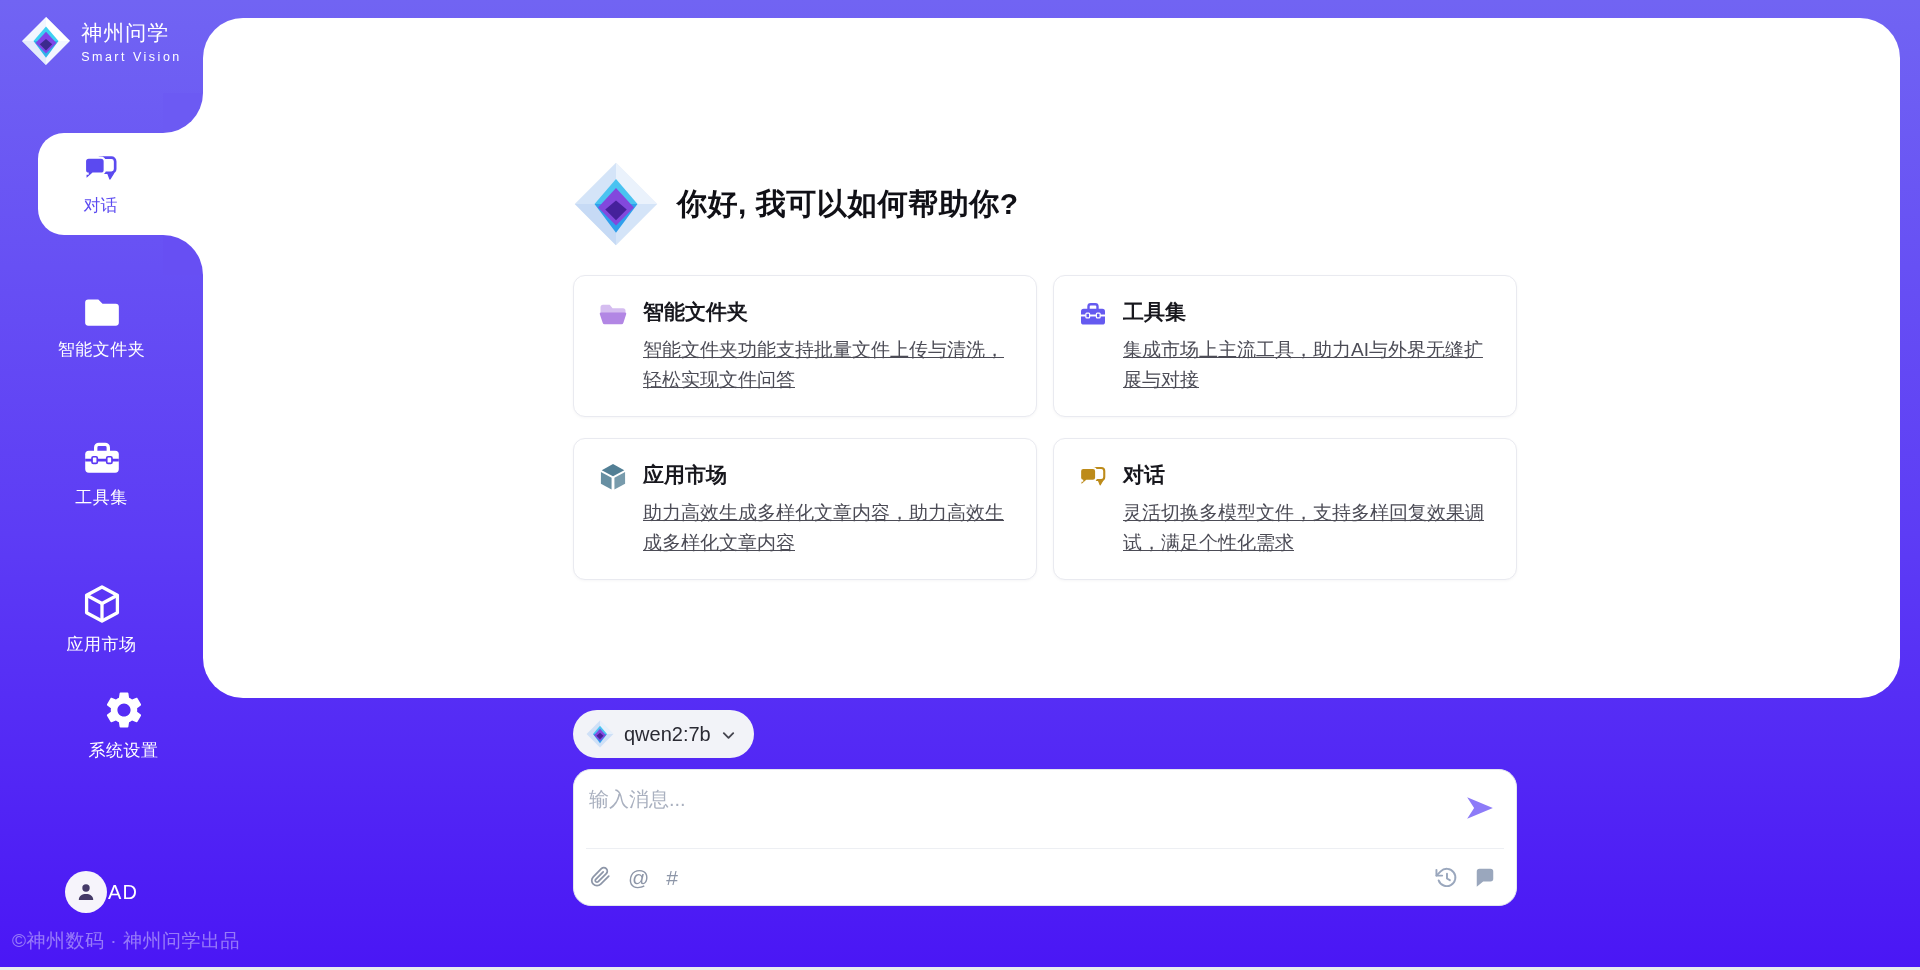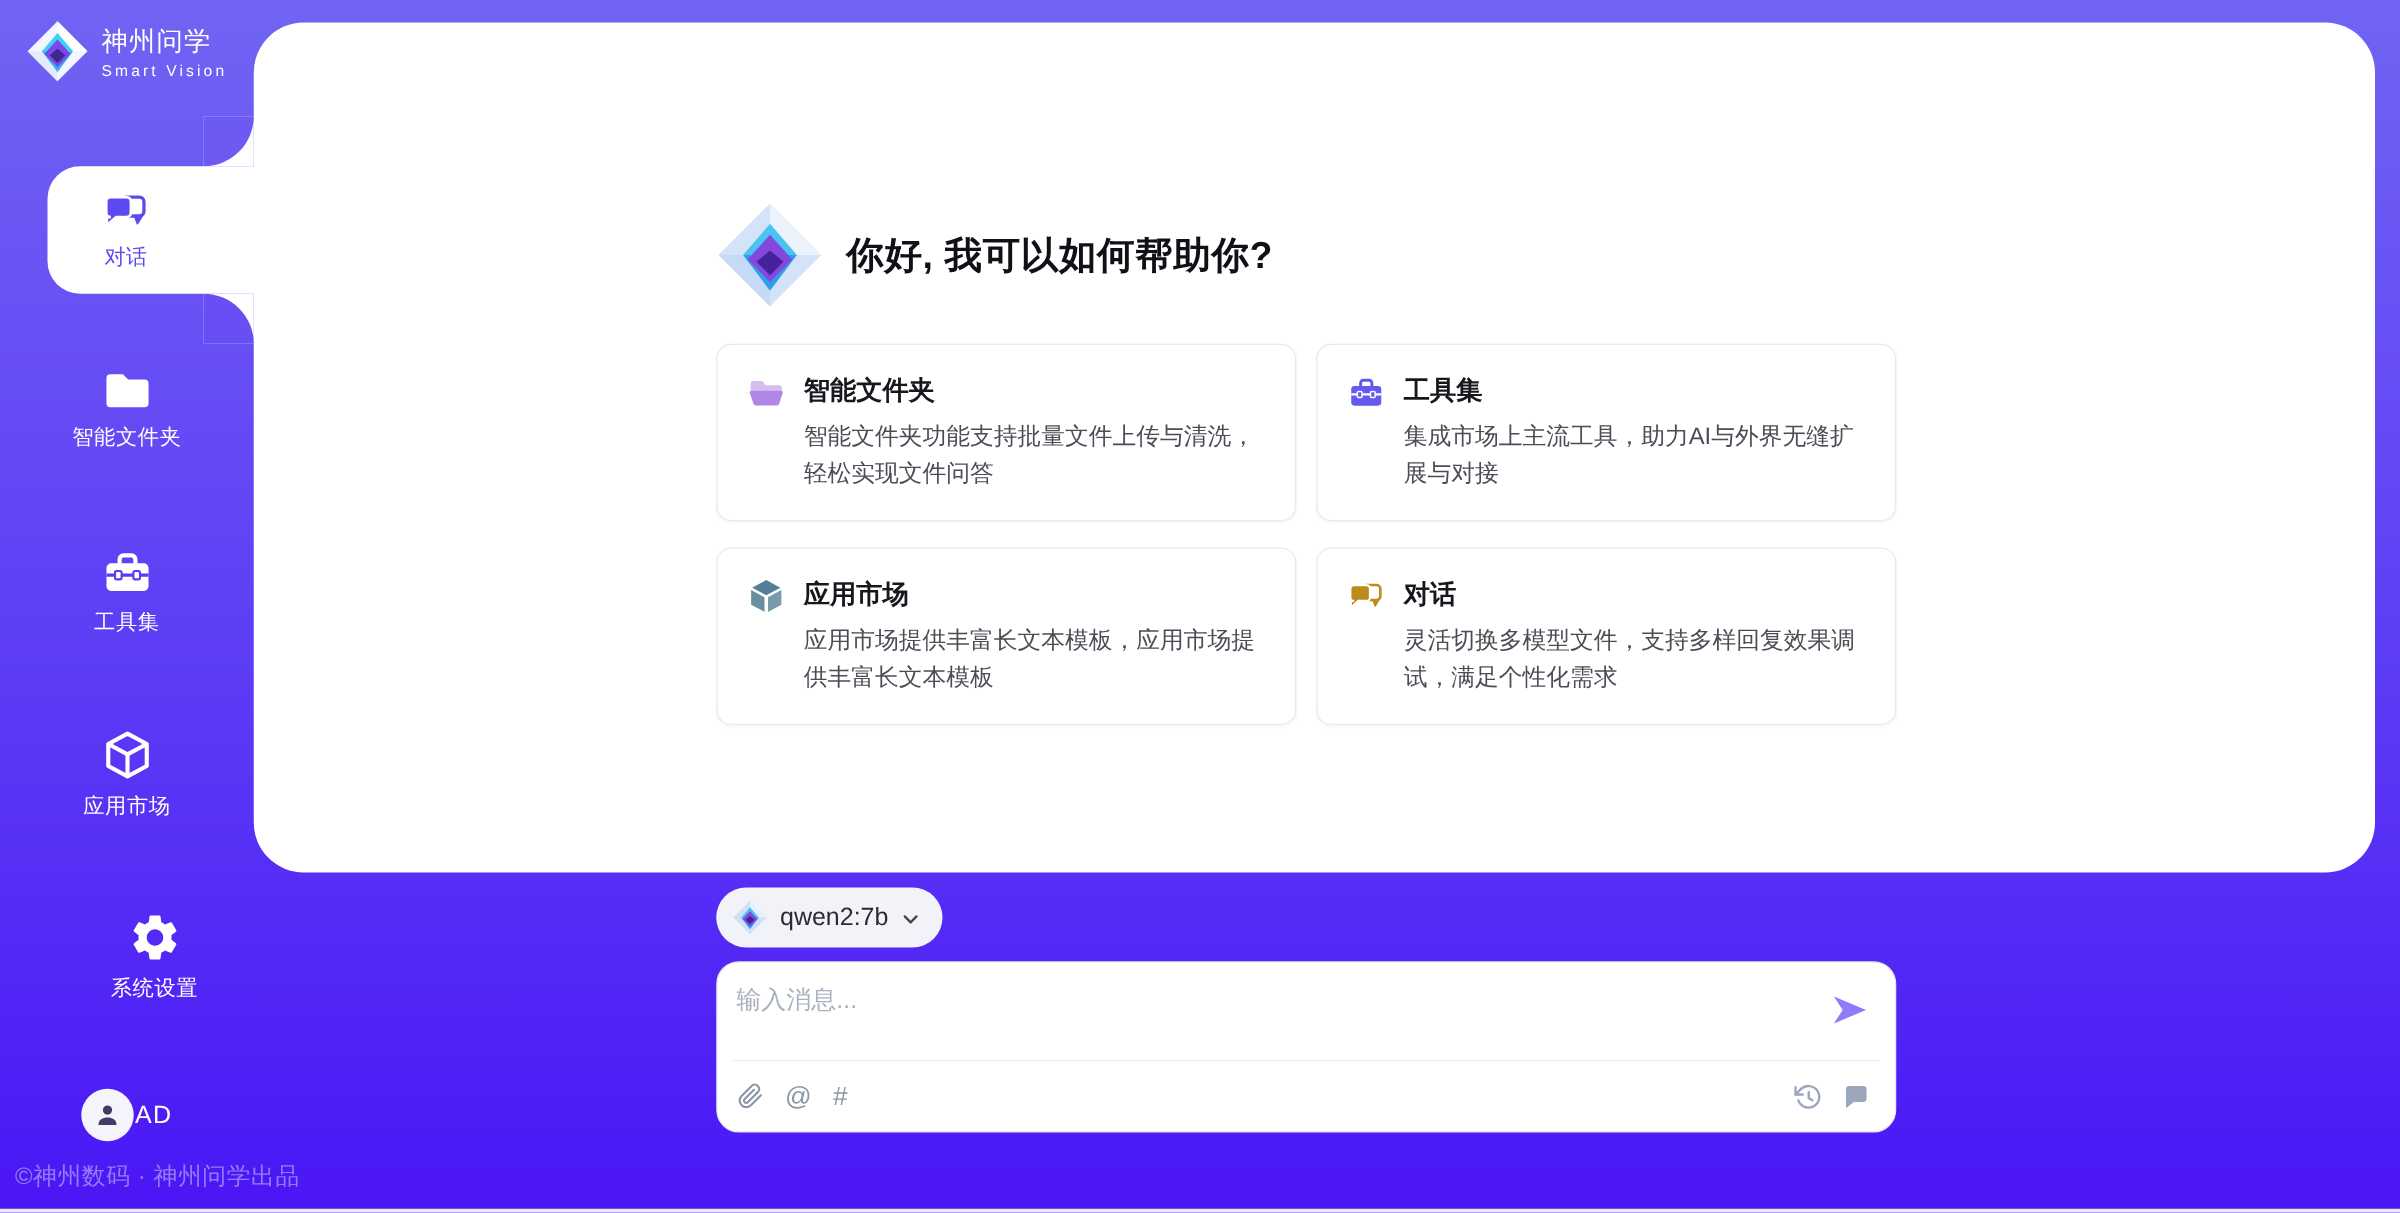--- a/index.html
+++ b/index.html
@@ -26,21 +26,21 @@
   .tab-label { font-size:17px; }
   .inv { position:absolute; left:163px; width:40px; height:40px; background:#fff; z-index:1; }
   .inv-top { top:93px; }  .inv-top::before { content:""; position:absolute; inset:0; background:#6c5af3; border-bottom-right-radius:40px; }
   .inv-bot { top:235px; } .inv-bot::before { content:""; position:absolute; inset:0; background:#674ff3; border-top-right-radius:40px; }
 
   .nav-item { position:absolute; left:0; width:203px; display:flex; flex-direction:column; align-items:center; gap:7px; color:#fff; cursor:pointer; }
   .nav-label { font-size:17px; letter-spacing:.5px; }
   #nav-folder   { top:291px; }
   #nav-tools    { top:437px; }
   #nav-market   { top:582px; }
-  #nav-settings { top:728px;padding-left:44px; }
+  #nav-settings { top:688px;padding-left:44px; }
 
   .user-row { position:absolute; left:0; top:871px; width:203px; display:flex; align-items:center; justify-content:center; gap:1px; cursor:pointer; }
   .avatar { width:42px; height:42px; border-radius:50%; background:#f6f4fb; display:flex; align-items:center; justify-content:center; }
   .user-name { color:#fff; font-size:20px; letter-spacing:1px; }
   .side-footer { position:absolute; left:12px; top:928px; color:rgba(255,255,255,.42); font-size:19px; letter-spacing:.5px; }
 
   
   .content { position:absolute; left:370px; top:0; width:944px; height:100%; }
 
   .greeting { position:absolute; top:143px; left:0; display:flex; align-items:center; gap:18px; }
@@ -48,21 +48,21 @@
   .greeting-text { font-size:30px; font-weight:700; color:#101016; letter-spacing:.5px; }
 
   .cards { position:absolute; top:257px; left:0; width:944px; display:grid; grid-template-columns:464px 464px; gap:21px 16px; }
   .card { min-height:130px; background:#fff; border:1px solid #e9eaf0; border-radius:12px; padding:21px 24px; display:flex; gap:15px; cursor:pointer; box-shadow:0 1px 3px rgba(20,20,40,.04); }
   .card-icon { flex:0 0 auto; width:30px; height:30px; margin-top:2px; }
   .card:nth-child(1) .card-icon { color:var(--card1-icon,#b286e4); }
   .card:nth-child(2) .card-icon { color:var(--card2-icon,#655af0); }
   .card:nth-child(3) .card-icon { color:var(--card3-icon,#527f95); }
   .card:nth-child(4) .card-icon { color:var(--card4-icon,#bd8b1a); }
   .card-title { font-size:21px; font-weight:700; color:#17171d; margin:1px 0 9px; }
-  .card-desc  { font-size:19px; line-height:30px; color:#4c4c56; }
+  .card-desc  { font-size:19px; line-height:30px; color:#4c4c56;text-decoration:underline; }
 
   .model-pill { position:absolute; top:692px; left:0; height:48px; display:inline-flex; align-items:center; gap:10px; padding:0 18px 0 13px; background:#f2f3f8; border-radius:24px; border:none; cursor:pointer;justify-content:flex-end; }
   .pill-logo { width:28px; height:28px; }
   .model-name { font-size:20px; color:#2a2a33; font-family:"Liberation Sans","DejaVu Sans",sans-serif; }
   .chevron { color:#45454f; margin-top:3px; }
 
   .composer { position:absolute; top:751px; left:0; width:944px; height:137px; background:#fff; border:1px solid #e3e6ee; border-radius:18px; }
   .composer textarea { position:absolute; left:15px; top:16px; width:870px; height:58px; border:none; outline:none; resize:none; background:transparent; font-family:"Liberation Sans","DejaVu Sans",sans-serif; font-size:20px; color:#333; }
   .composer textarea::placeholder { color:#a9b0bf; }
   .send-btn { position:absolute; right:20px; top:25px; width:32px; height:28px; border:none; background:none; padding:0; color:var(--send-icon,#8d7bf8); cursor:pointer; }
@@ -120,21 +120,21 @@
       </div>
 
       <div class="card">
         <svg class="card-icon" viewBox="0 0 36 36">
           <polygon points="18,2.5 31.5,9.8 18,17.1 4.5,9.8" fill="currentColor"></polygon>
           <polygon points="3.5,12 16.3,18.9 16.3,33 3.5,26.1" fill="currentColor" opacity="0.88"></polygon>
           <polygon points="32.5,12 19.7,18.9 19.7,33 32.5,26.1" fill="currentColor" opacity="0.78"></polygon>
         </svg>
         <div>
           <div class="card-title">应用市场</div>
-          <div class="card-desc">应用市场提供丰富长文本模板，应用市场提供丰富长文本模板</div>
+          <div class="card-desc">助力高效生成多样化文章内容，助力高效生成多样化文章内容</div>
         </div>
       </div>
 
       <div class="card">
         <svg class="card-icon" viewBox="0 0 40 36">
           <rect x="16" y="6" width="19" height="16" rx="4" fill="none" stroke="currentColor" stroke-width="2.8"></rect>
           <path d="M27 22 l2.5 6.5 4-6.5" fill="currentColor" stroke="currentColor" stroke-width="1.5" stroke-linejoin="round"></path>
           <path d="M3 10 a4 4 0 0 1 4-4 h13 a4 4 0 0 1 4 4 v9 a4 4 0 0 1-4 4 h-8.5 l-8 7 v-7 H7 a4 4 0 0 1-4-4 z" fill="currentColor" stroke="#fff" stroke-width="2.4"></path>
         </svg>
         <div>

